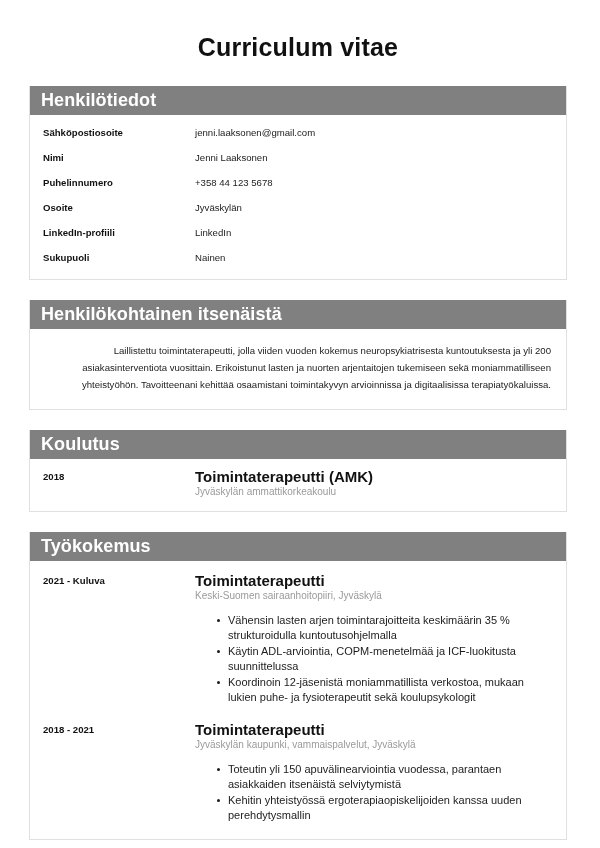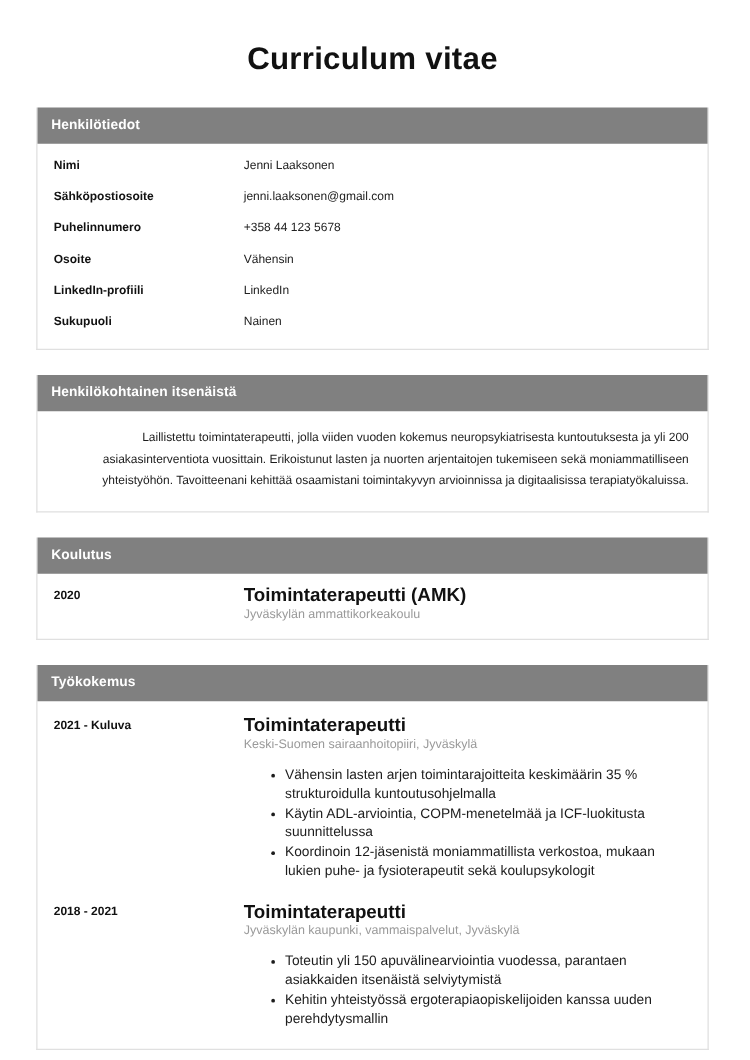--- a/index.html
+++ b/index.html
@@ -37,21 +37,21 @@
     margin: 0 29px 20px 29px;
     background: #ffffff;
     border: 1px solid #e0e0e0;
     border-top: none;
     box-sizing: border-box;
   }
 
   .card-header {
     background: #808080;
     color: #ffffff;
-    font-size: 11px;
+    font-size: 18px;
     font-weight: bold;
     padding: 6px 11px 7px 11px;
     line-height: 16px;
     letter-spacing: 0.1px;
   }
 
   .card-body {
     padding: 12px 13px 13px 13px;
   }
 
@@ -160,34 +160,34 @@
 <div class="page">
 
   <h1 class="doc-title">Curriculum vitae</h1>
 
   <section class="card">
     <div class="card-header">Henkilötiedot</div>
     <div class="card-body">
       <table class="info-table">
         <tbody>
           <tr>
+            <td class="info-label">Sähköpostiosoite</td>
+            <td class="info-value">jenni.laaksonen@gmail.com</td>
+          </tr>
+          <tr>
             <td class="info-label">Nimi</td>
             <td class="info-value">Jenni Laaksonen</td>
           </tr>
           <tr>
-            <td class="info-label">Sähköpostiosoite</td>
-            <td class="info-value">jenni.laaksonen@gmail.com</td>
-          </tr>
-          <tr>
             <td class="info-label">Puhelinnumero</td>
             <td class="info-value">+358 44 123 5678</td>
           </tr>
           <tr>
             <td class="info-label">Osoite</td>
-            <td class="info-value">Vähensin</td>
+            <td class="info-value">Jyväskylän</td>
           </tr>
           <tr>
             <td class="info-label">LinkedIn-profiili</td>
             <td class="info-value">LinkedIn</td>
           </tr>
           <tr>
             <td class="info-label">Sukupuoli</td>
             <td class="info-value">Nainen</td>
           </tr>
         </tbody>
@@ -199,21 +199,21 @@
     <div class="card-header">Henkilökohtainen itsenäistä</div>
     <div class="card-body">
       <p class="summary-text">Laillistettu toimintaterapeutti, jolla viiden vuoden kokemus neuropsykiatrisesta kuntoutuksesta ja yli 200 asiakasinterventiota vuosittain. Erikoistunut lasten ja nuorten arjentaitojen tukemiseen sekä moniammatilliseen yhteistyöhön. Tavoitteenani kehittää osaamistani toimintakyvyn arvioinnissa ja digitaalisissa terapiatyökaluissa.</p>
     </div>
   </section>
 
   <section class="card">
     <div class="card-header">Koulutus</div>
     <div class="card-body edu-body">
       <div class="entry">
-        <div class="entry-date">2020</div>
+        <div class="entry-date">2018</div>
         <div class="entry-main">
           <div class="entry-title">Toimintaterapeutti (AMK)</div>
           <div class="entry-org">Jyväskylän ammattikorkeakoulu</div>
         </div>
       </div>
     </div>
   </section>
 
   <section class="card">
     <div class="card-header">Työkokemus</div>

